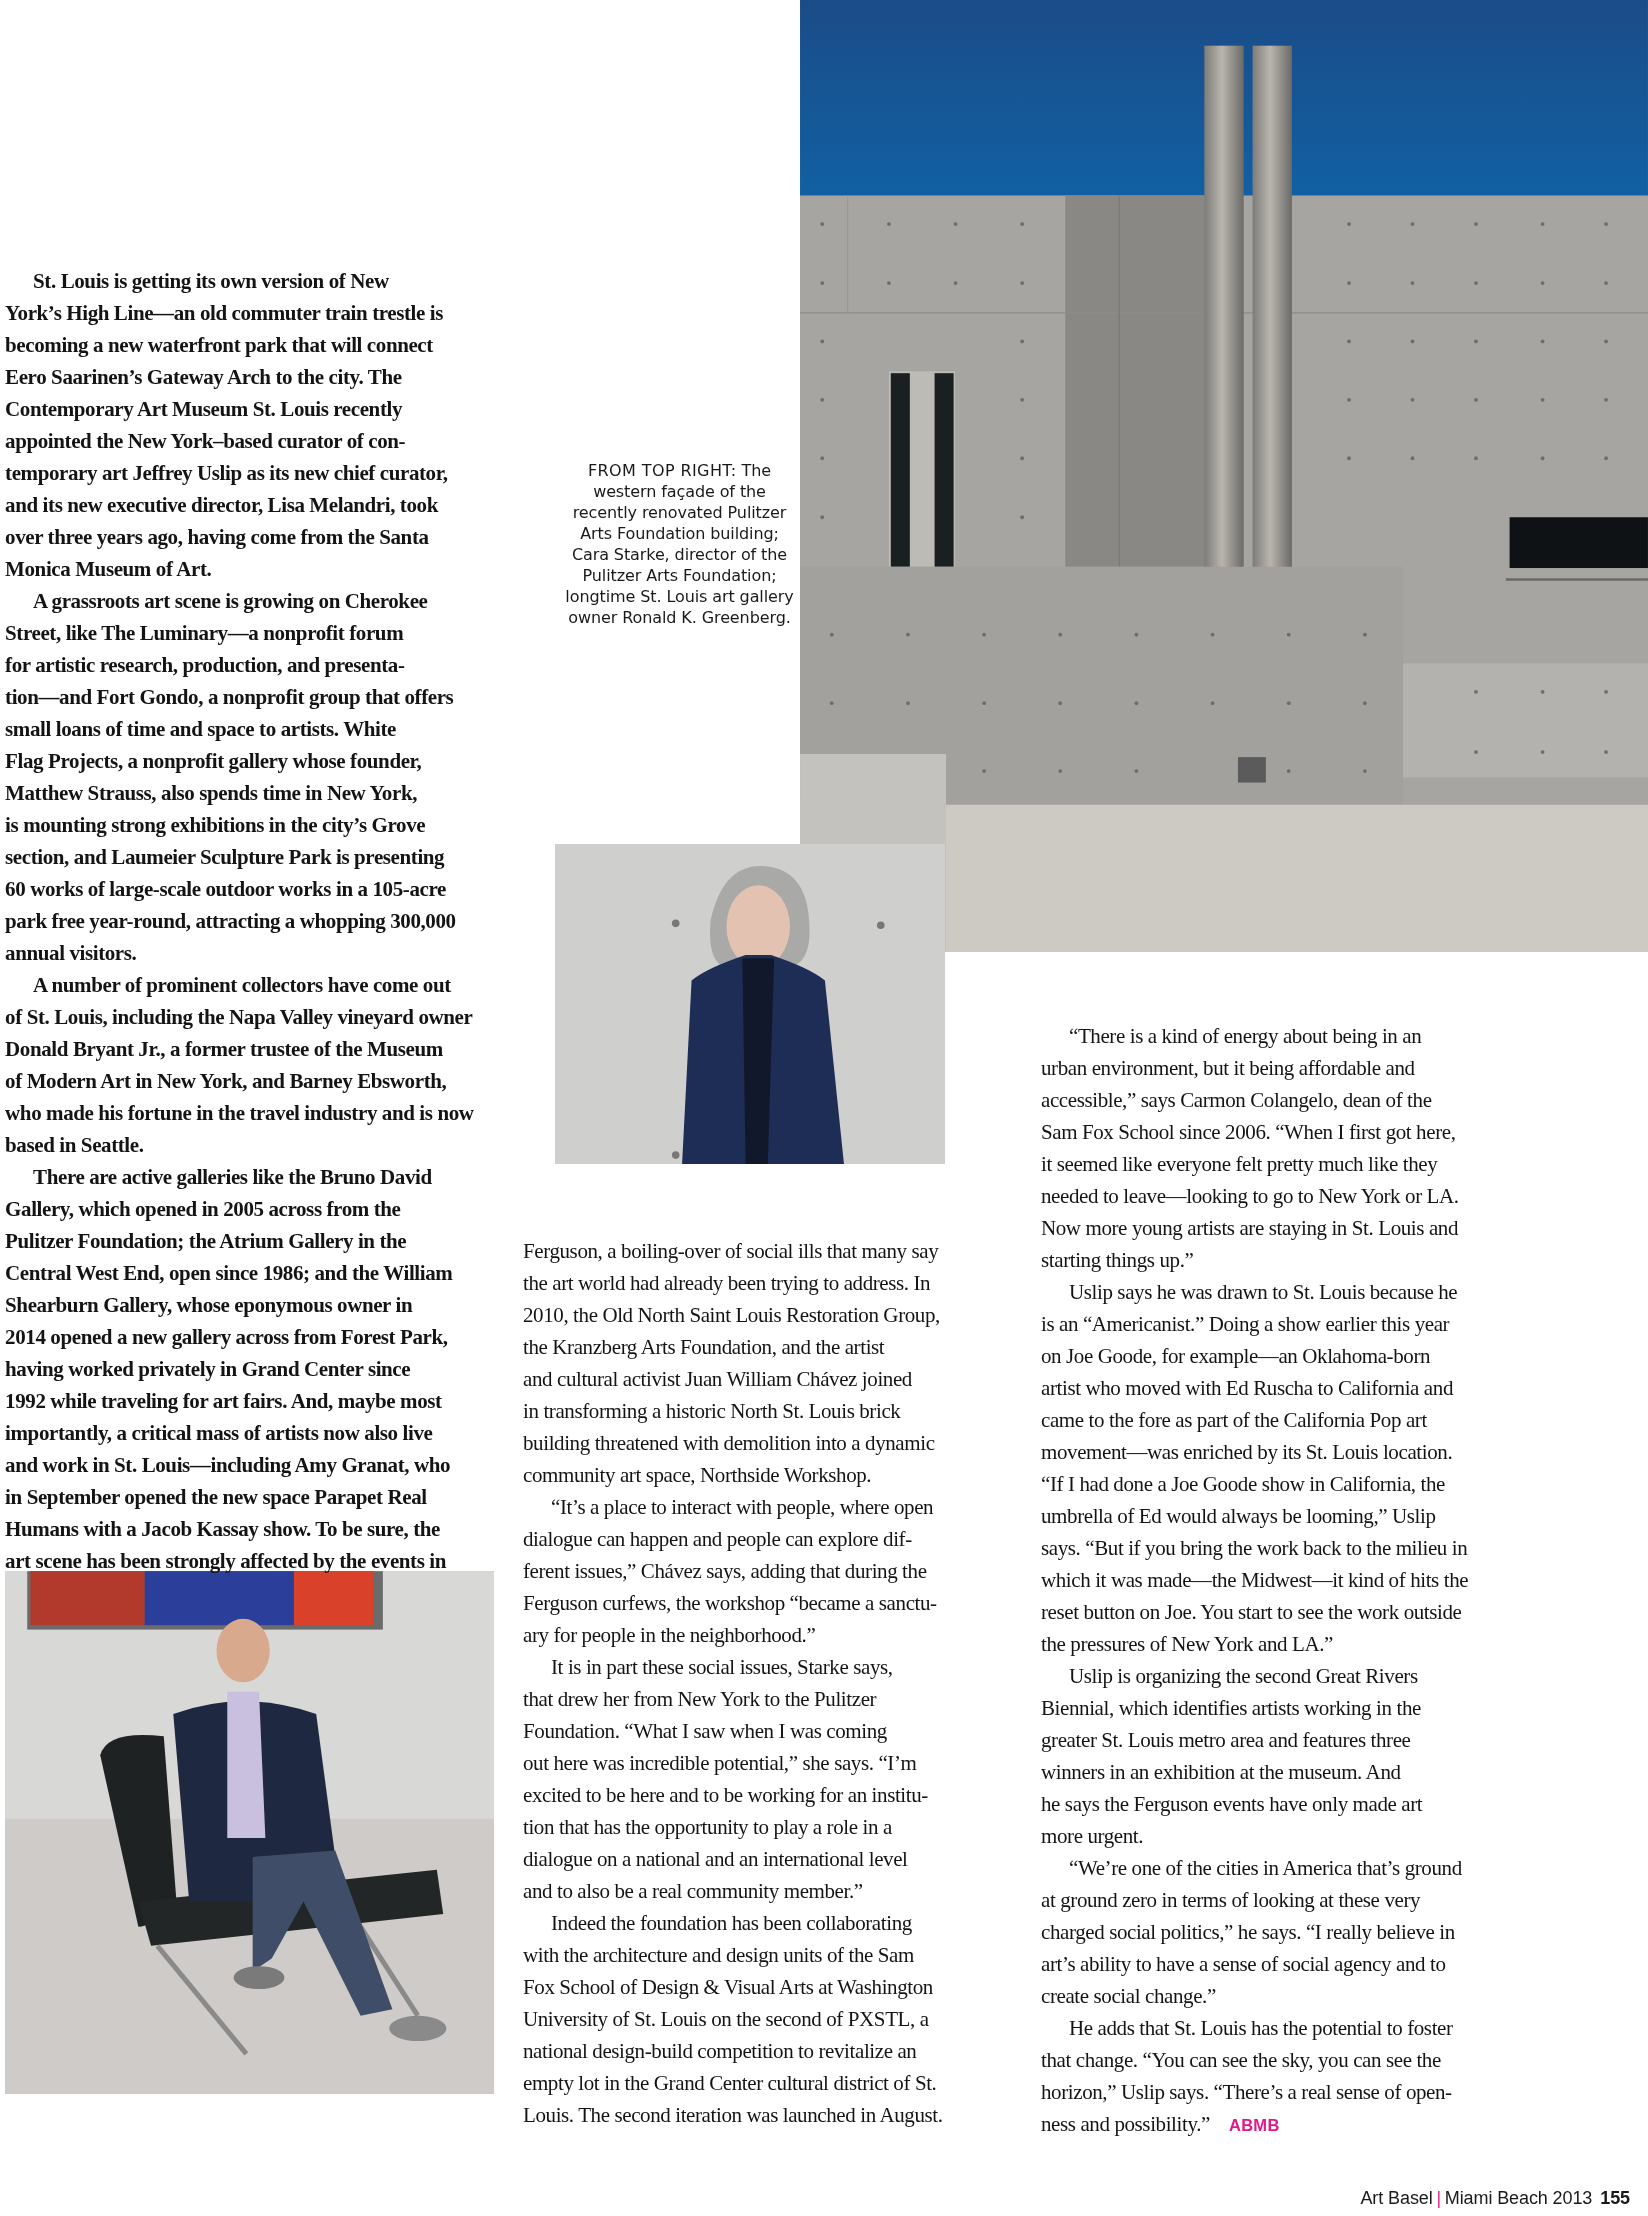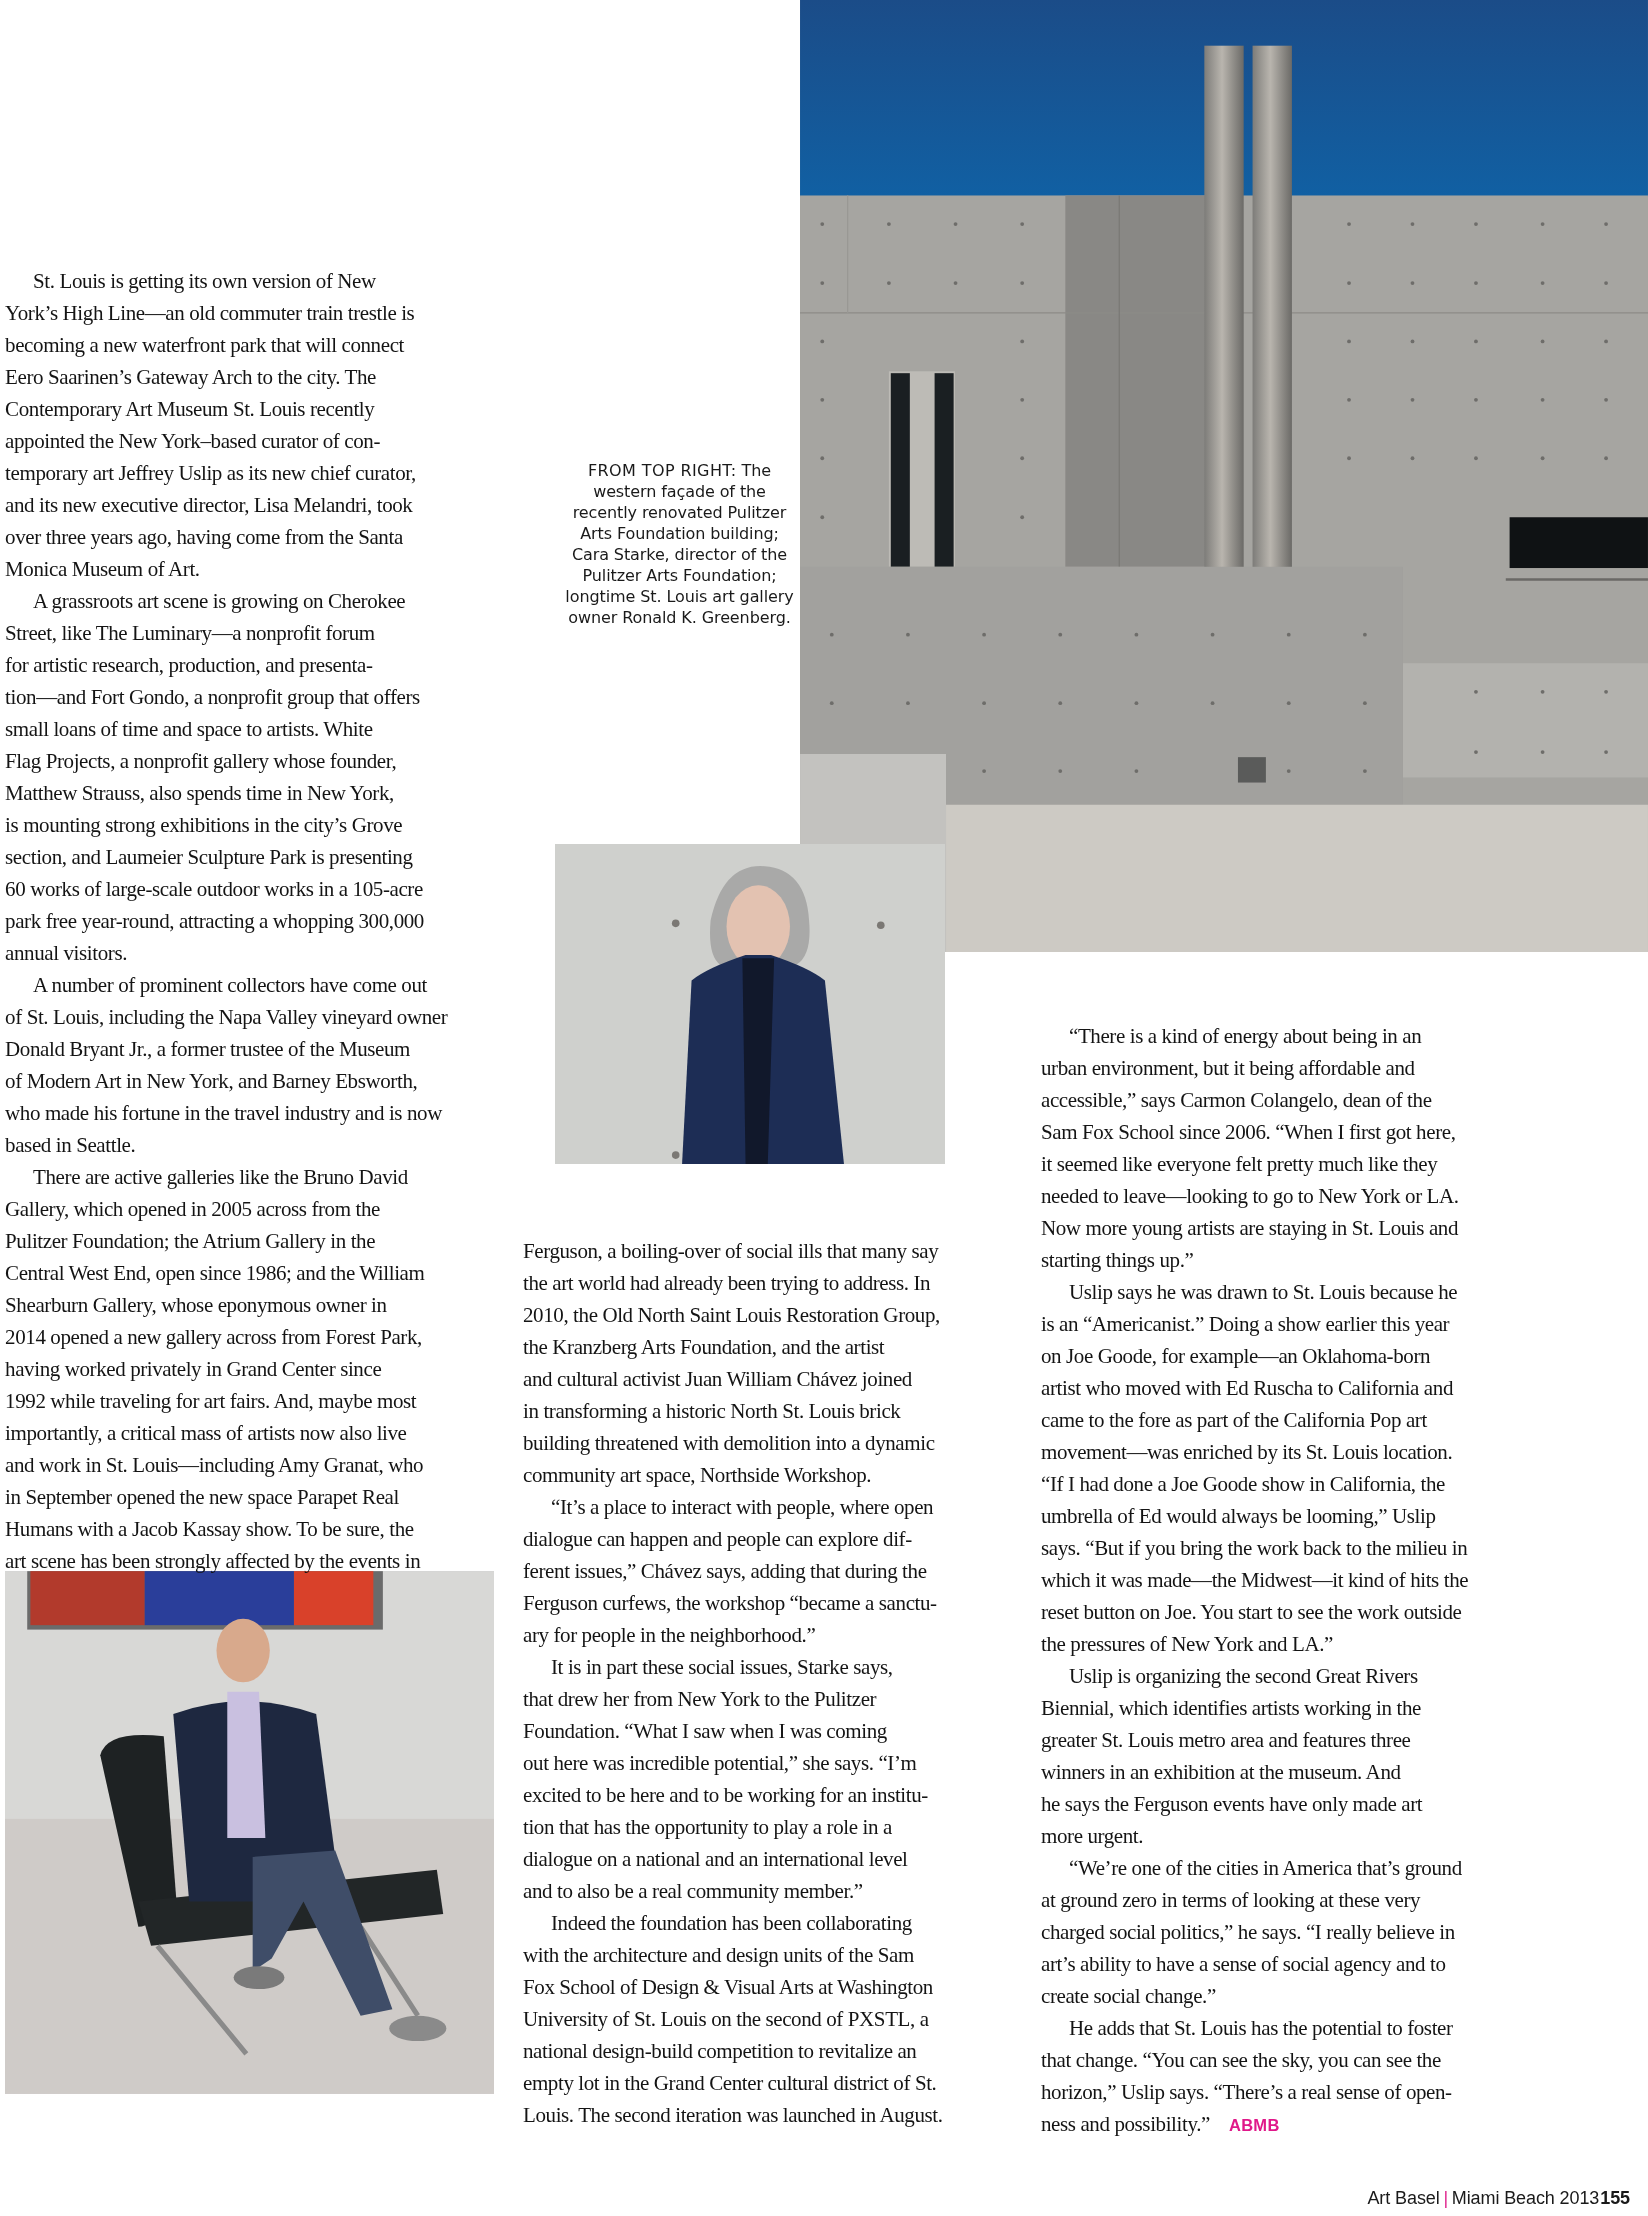--- a/index.html
+++ b/index.html
@@ -2,35 +2,35 @@
 <html style="font-size:10.2px"><head>
 <meta charset="utf-8">
 <style>
   html, body { margin:0; padding:0; background:#ffffff; }
   body { width:1648px; height:2216px; position:relative; overflow:hidden;
          font-family:"Liberation Serif","DejaVu Serif",serif; color:#141414; }
   .col { position:absolute; font-size:21px; line-height:32px; letter-spacing:-0.4px; }
   .col p { margin:0; }
   .col .line { display:block; white-space:nowrap; }
   .ind { padding-left:28px; }
-  #col-left { left:5.1px; top:265px; width:490px; }
+  #col-left { left:5.1px; top:265px; width:490px;font-weight:bold; }
   #col-mid { left:523px; top:1235px; width:489px; }
   #col-right { left:1041px; top:1020px; width:495px; }
   .caption { position:absolute; left:565px; top:460px; width:229px; text-align:center;
              font-family:"DejaVu Sans","Liberation Sans",sans-serif; font-size:16px; line-height:21px;
              color:#1a1a1a; letter-spacing:-0.1px; }
   .caption .sc { font-size:16px; letter-spacing:0.4px; text-transform:uppercase; }
   .photo { position:absolute; overflow:hidden; }
   #photo-arch { left:800px; top:0; width:848px; height:952px; background:#a4a3a0; }
   #photo-portrait { left:555px; top:844px; width:390px; height:320px; background:#cfd0ce; }
   #photo-collector { left:5.1px; top:1571px; width:489px; height:523px; background:#cfcfcf; }
   .footer { position:absolute; right:18px; top:2188px; font-family:"Liberation Sans","DejaVu Sans",sans-serif;
             font-size:18px; color:#1a1a1a; letter-spacing:-0.1px; }
   .footer .bar { color:#e0288f; padding:0 3.8px; }
-  .footer .pg { font-weight:bold; padding-left:1px; }
+  .footer .pg { font-weight:bold; padding-left:8px; }
   .signoff { font-family:"Liberation Sans","DejaVu Sans",sans-serif; font-weight:bold; color:#e0188a;
              font-size:16.5px; letter-spacing:0.3px; margin-left:19px; }
 </style>
 </head>
 <body>
 
 <div class="photo" id="photo-arch">
   <svg width="848" height="952" viewBox="0 0 1336 1500">
     <defs>
       <linearGradient id="sky" x1="0" y1="0" x2="0" y2="1">

